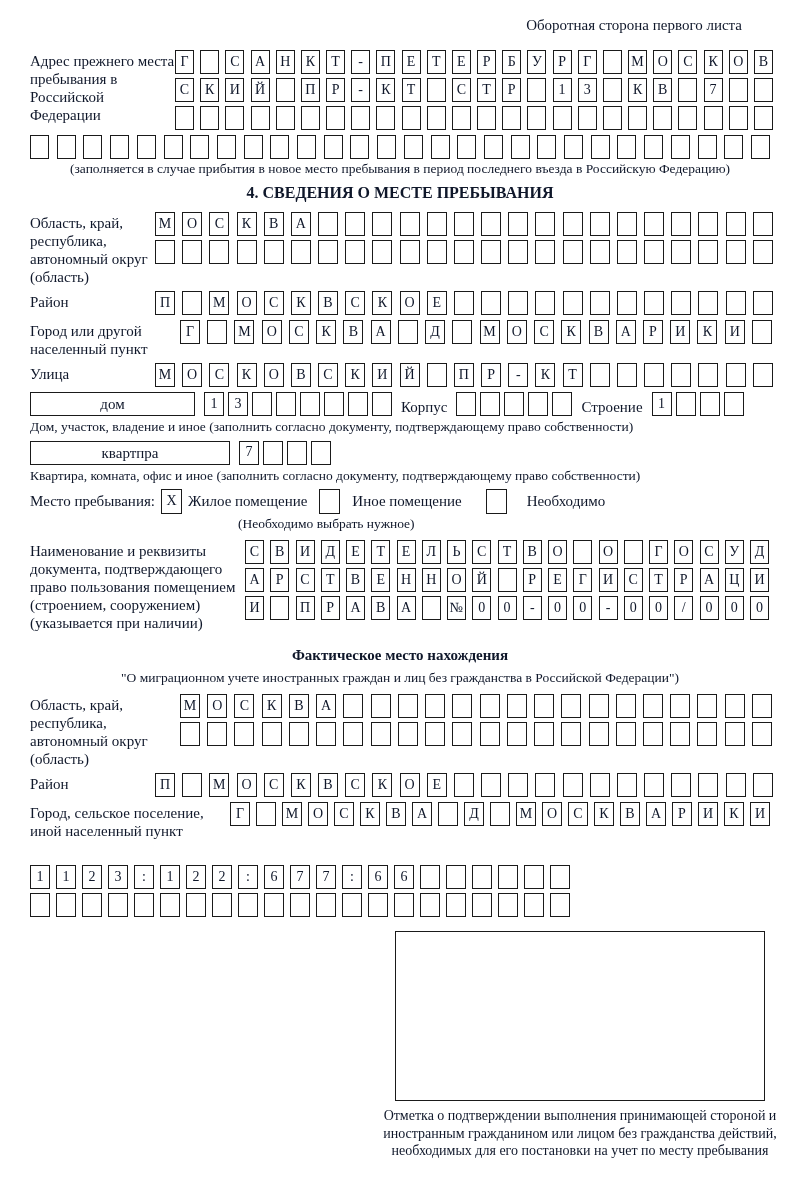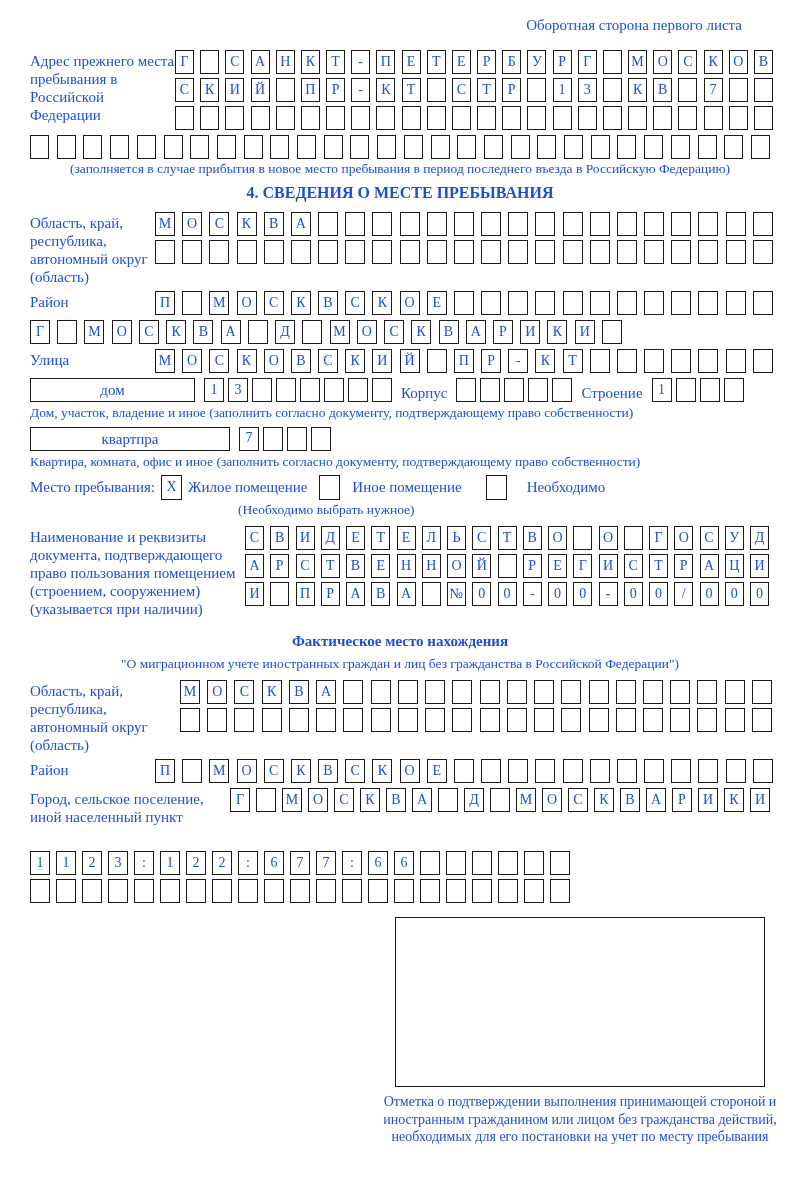--- a/index.html
+++ b/index.html
@@ -2,21 +2,21 @@
 <html><head>
 <meta charset="utf-8">
 <style>
   html,body{margin:0;padding:0;background:#ffffff;}
   .page{
     position:relative;
     width:800px;height:1180px;
     box-sizing:border-box;
     padding:10px 30px 0 30px;
     background:#fff;
-    color:#1d4ed8;
+    color:#0f172a;
     font-family:"Liberation Serif","DejaVu Serif",serif;
     font-size:15px;
     line-height:1.2;
     overflow:hidden;
   }
   .hdr-note{text-align:right;margin:6px 28px 16px 0;font-size:15px;}
   .frow{display:flex;align-items:flex-start;margin-bottom:5px;}
   .flabel{flex:0 0 auto;padding-top:2px;}
   .lw125{width:125px;} .lw145{width:145px;} .lw150{width:150px;} .lw200{width:200px;} .lw215{width:215px;}
   .fcells{display:flex;flex-direction:column;gap:4px;}
@@ -259,20 +259,21 @@
           <span class="cell"></span>
           <span class="cell"></span>
           <span class="cell"></span>
           <span class="cell"></span>
           <span class="cell"></span>
         </div>
     </div>
   </div>
 
   <div class="frow">
+    <div class="flabel lw150">Город или другой населенный пункт</div>
     <div class="fcells">
       <div class="cr w592">
           <span class="cell">Г</span>
           <span class="cell"></span>
           <span class="cell">М</span>
           <span class="cell">О</span>
           <span class="cell">С</span>
           <span class="cell">К</span>
           <span class="cell">В</span>
           <span class="cell">А</span>

